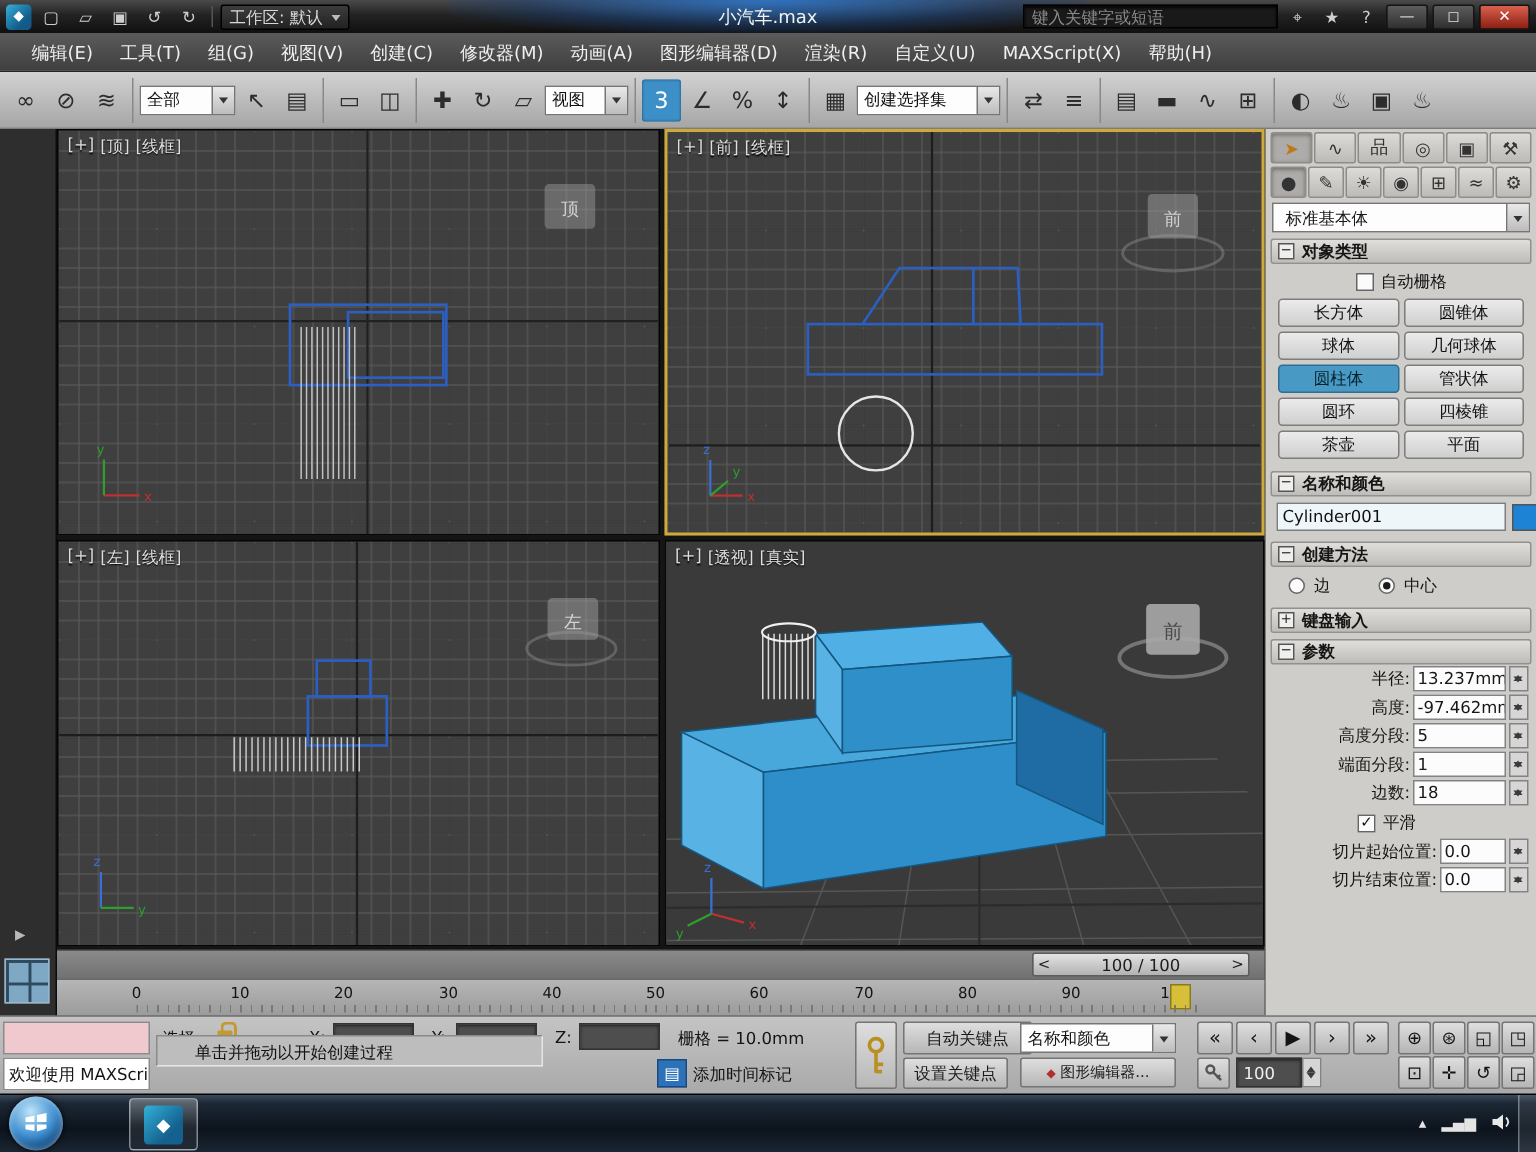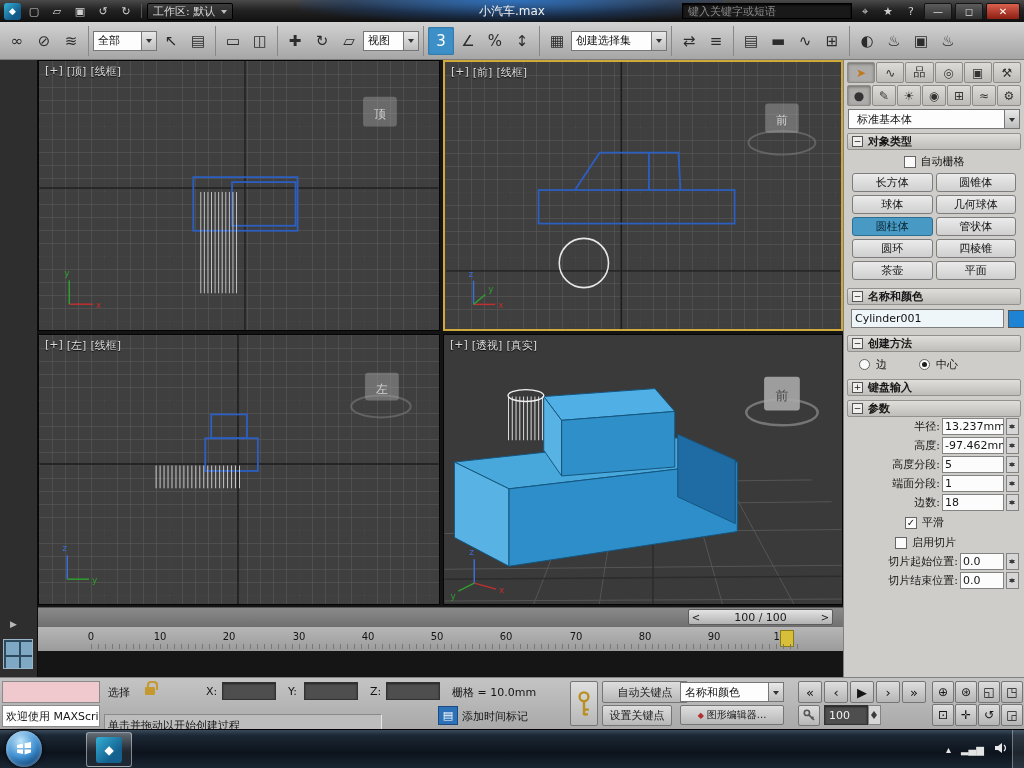--- a/index.html
+++ b/index.html
@@ -99,21 +99,21 @@
 .sb-btn{position:absolute;display:flex;align-items:center;justify-content:center;background:linear-gradient(#dedede,#b7b7b7);border:1px solid #757575;border-radius:2px;font-size:11px;color:#1a1a1a;gap:3px;}
 .sb-field{position:absolute;background:#4e4e4e;border:1px solid #333;box-shadow:inset 0 1px 2px #222;height:18px;}
 .padlock{width:10px;height:8px;background:#c5992f;border-radius:1px;position:relative;margin-top:6px;}
 .padlock::before{content:"";position:absolute;top:-6px;left:1.5px;width:7px;height:7px;border:2px solid #c5992f;border-bottom:none;border-radius:4px 4px 0 0;}
 .playback{position:absolute;left:798px;top:3px;display:flex;gap:2px;}
 .pb{width:24px;height:22px;display:flex;align-items:center;justify-content:center;background:linear-gradient(#dedede,#b5b5b5);border:1px solid #757575;border-radius:2px;font-size:13px;}
 .nav-cluster{position:absolute;left:932px;top:3px;display:grid;grid-template-columns:repeat(4,22px);grid-auto-rows:22px;gap:1px;}
 .nv{display:flex;align-items:center;justify-content:center;background:linear-gradient(#dedede,#b5b5b5);border:1px solid #757575;border-radius:2px;font-size:12px;}
 .ddw{position:absolute;height:20px;background:#fdfdfd;border:1px solid #767676;display:flex;align-items:center;font-size:11px;}
 .ddw b{font-weight:normal;flex:1;padding:0 4px;white-space:nowrap;}
-.prompt-box{position:absolute;left:104px;top:36px;width:278px;height:21px;background:#bdbdbd;border:1px solid;border-color:#8a8a8a #e6e6e6 #e6e6e6 #8a8a8a;padding:3px 3px;white-space:nowrap;overflow:hidden;}
+.prompt-box{position:absolute;left:104px;top:12px;width:258px;height:21px;background:#bdbdbd;border:1px solid;border-color:#8a8a8a #e6e6e6 #e6e6e6 #8a8a8a;padding:3px 25px;white-space:nowrap;overflow:hidden;}
 .timetag-ico{position:absolute;left:438px;top:28px;width:20px;height:19px;background:#2d72b8;border:1px solid #1a4a80;color:#fff;display:flex;align-items:center;justify-content:center;font-size:11px;}
 
 
 .taskbar{position:relative;height:39px;background:linear-gradient(#3a4a5c 0%,#1c2835 14%,#0c131c 60%,#1a2633 100%);border-top:1px solid #000;}
 .orb{position:absolute;left:6px;top:1px;width:36px;height:36px;border-radius:50%;background:radial-gradient(circle at 40% 28%,#bfe5f9,#3f8fd0 48%,#0b3f74 78%,#062645);box-shadow:inset 0 0 5px rgba(255,255,255,.55),0 0 4px rgba(0,0,0,.9);display:flex;align-items:center;justify-content:center;}
 .tb-app{position:absolute;left:86px;top:2px;width:46px;height:35px;background:linear-gradient(rgba(255,255,255,.30),rgba(255,255,255,.10) 50%,rgba(255,255,255,.03));border:1px solid rgba(255,255,255,.45);border-radius:3px;display:flex;align-items:center;justify-content:center;}
 .max-ico{width:26px;height:26px;border-radius:3px;background:linear-gradient(135deg,#33b1d8,#14608e 70%);color:#fff;display:flex;align-items:center;justify-content:center;font-size:12px;}
 .tray{position:absolute;right:16px;top:0;height:39px;display:flex;align-items:center;gap:10px;color:#e4e4e4;}
 .tray-glyph{font-size:10px;}
 .show-desktop{position:absolute;right:0;top:0;width:12px;height:39px;background:rgba(255,255,255,.08);border-left:1px solid rgba(255,255,255,.35);}
@@ -143,20 +143,34 @@
       <input class="search-box" placeholder="键入关键字或短语" style="">
       <span class="qat-btn">⌖</span>
       <span class="qat-btn">★</span>
       <span class="qat-btn">?</span>
       <span class="win-btn">—</span>
       <span class="win-btn">◻</span>
       <span class="win-btn close">✕</span>
     </div>
   </div>
 
+  <div class="menubar">
+    <span class="menu-item">编辑(E)</span>
+    <span class="menu-item">工具(T)</span>
+    <span class="menu-item">组(G)</span>
+    <span class="menu-item">视图(V)</span>
+    <span class="menu-item">创建(C)</span>
+    <span class="menu-item">修改器(M)</span>
+    <span class="menu-item">动画(A)</span>
+    <span class="menu-item">图形编辑器(D)</span>
+    <span class="menu-item">渲染(R)</span>
+    <span class="menu-item">自定义(U)</span>
+    <span class="menu-item">MAXScript(X)</span>
+    <span class="menu-item">帮助(H)</span>
+  </div>
 
   <div class="toolbar">
     <span class="tb-btn">∞</span>
     <span class="tb-btn">⊘</span>
     <span class="tb-btn">≋</span>
     <i class="tb-sep"></i>
     <span class="tb-dd w64">
         <b>全部</b>
         <i class="ddcaret"></i>
       </span>
@@ -493,24 +507,20 @@
           <span class="spin">
               <b class="up"></b>
               <b class="dn"></b>
             </span>
         </div>
         <div class="chk-row">
           <span class="cbx">
               <i>✓</i>
             </span>
           <span>平滑</span>
-        </div>
-        <div class="chk-row slice">
-          <span class="cbx"></span>
-          <span>启用切片</span>
         </div>
         <div class="prow">
           <span class="plabel">切片起始位置:</span>
           <span class="pfield small">0.0</span>
           <span class="spin">
               <b class="up"></b>
               <b class="dn"></b>
             </span>
         </div>
         <div class="prow">

